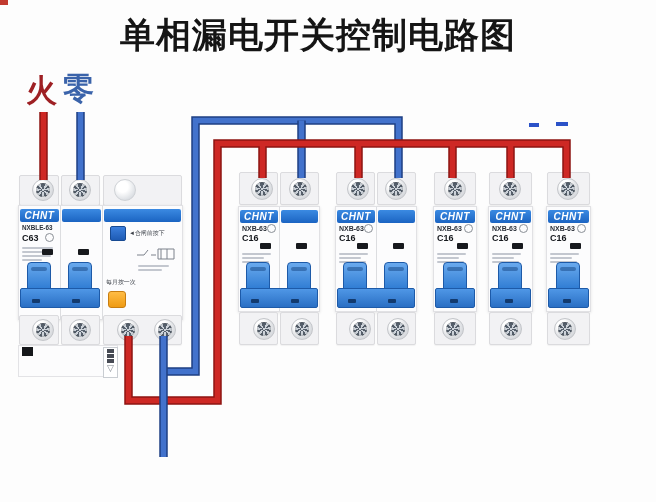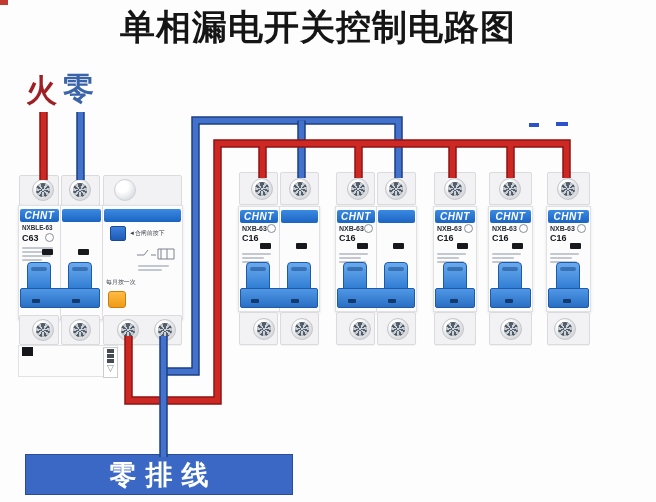--- a/index.html
+++ b/index.html
@@ -5,21 +5,21 @@
   html,body{margin:0;padding:0;background:#ffffff;}
   #stage{
     position:relative;width:656px;height:502px;overflow:hidden;
     background:#fdfdfd;
     font-family:"Liberation Sans","DejaVu Sans",sans-serif;
   }
   .abs{position:absolute;}
 
   
   #title{
-    left:120px;top:4px;width:420px;height:42px;
+    left:120px;top:12px;width:420px;height:42px;
     font-size:35px;font-weight:900;color:#151515;letter-spacing:1px;
     white-space:nowrap;
   }
   .inlabel{font-size:31px;font-weight:800;line-height:1;}
   #label-live{left:26px;top:75px;color:#9e2024;}
   #label-neutral{left:63px;top:73px;color:#3a63aa;}
 
   
   #corner-mark{left:0;top:0;width:8px;height:5px;background:#c23b30;}
 
@@ -292,21 +292,20 @@
         <i></i>
         <i></i>
       </div>
     <div class="handle" style="left:10px;top:90px;"></div>
     <div class="crossbar" style="left:2px;top:116px;width:41px;"></div>
     <div class="slot" style="left:17px;top:127px;"></div>
     <div class="tblock" style="left:1px;top:140px;width:43px;height:33px;"></div>
     <div class="screw" style="left:8px;top:146px;"></div>
   </div>
 
-  <div class="banner" id="banner-neutral">零排线</div>
 
   <svg class="abs" id="wires" width="656" height="502" viewBox="0 0 656 502">
 
     <g>
       <path d="M43.5,112 V180" stroke="#8d1512" stroke-width="8.5" fill="none"></path>
       <path d="M43.5,112 V180" stroke="#ce2824" stroke-width="5.5" fill="none"></path>
     </g>
     <g>
       <path d="M80.5,112 V180" stroke="#1e3f83" stroke-width="8.5" fill="none"></path>
       <path d="M80.5,112 V180" stroke="#4272cc" stroke-width="5.5" fill="none"></path>

